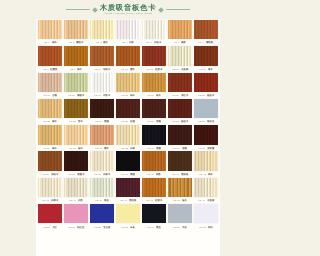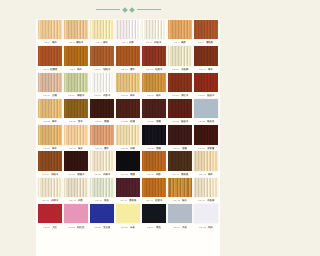--- a/index.html
+++ b/index.html
@@ -60,20 +60,24 @@
   .nm{font-size:2.5px;color:#6b6659;font-weight:bold;transform:scale(0.95);}
 </style>
 </head>
 <body>
 
 <div id="page">
 
   <div class="header">
     <span class="rule"></span>
     <span class="diamond"></span>
+    <span class="titleblock">
+      <span class="title-cn">木质吸音板色卡</span>
+      <span class="title-en">Wood Acoustic Panel Color Chart</span>
+    </span>
     <span class="diamond"></span>
     <span class="rule"></span>
   </div>
 
   <div class="sheet">
     <div class="grid" id="grid">
         <div class="cell">
           <div class="chip" style="background: rgb(240, 200, 150);">
             <div class="grain" style="background: repeating-linear-gradient(90deg, rgb(240, 200, 150) 0px, rgb(240, 200, 150) 0.9px, rgb(216, 180, 135) 0.9px, rgb(216, 180, 135) 1.5px, rgb(255, 218, 164) 1.5px, rgb(255, 218, 164) 2.2px, rgb(240, 200, 150) 2.2px, rgb(240, 200, 150) 3.1px);"></div>
           </div>

